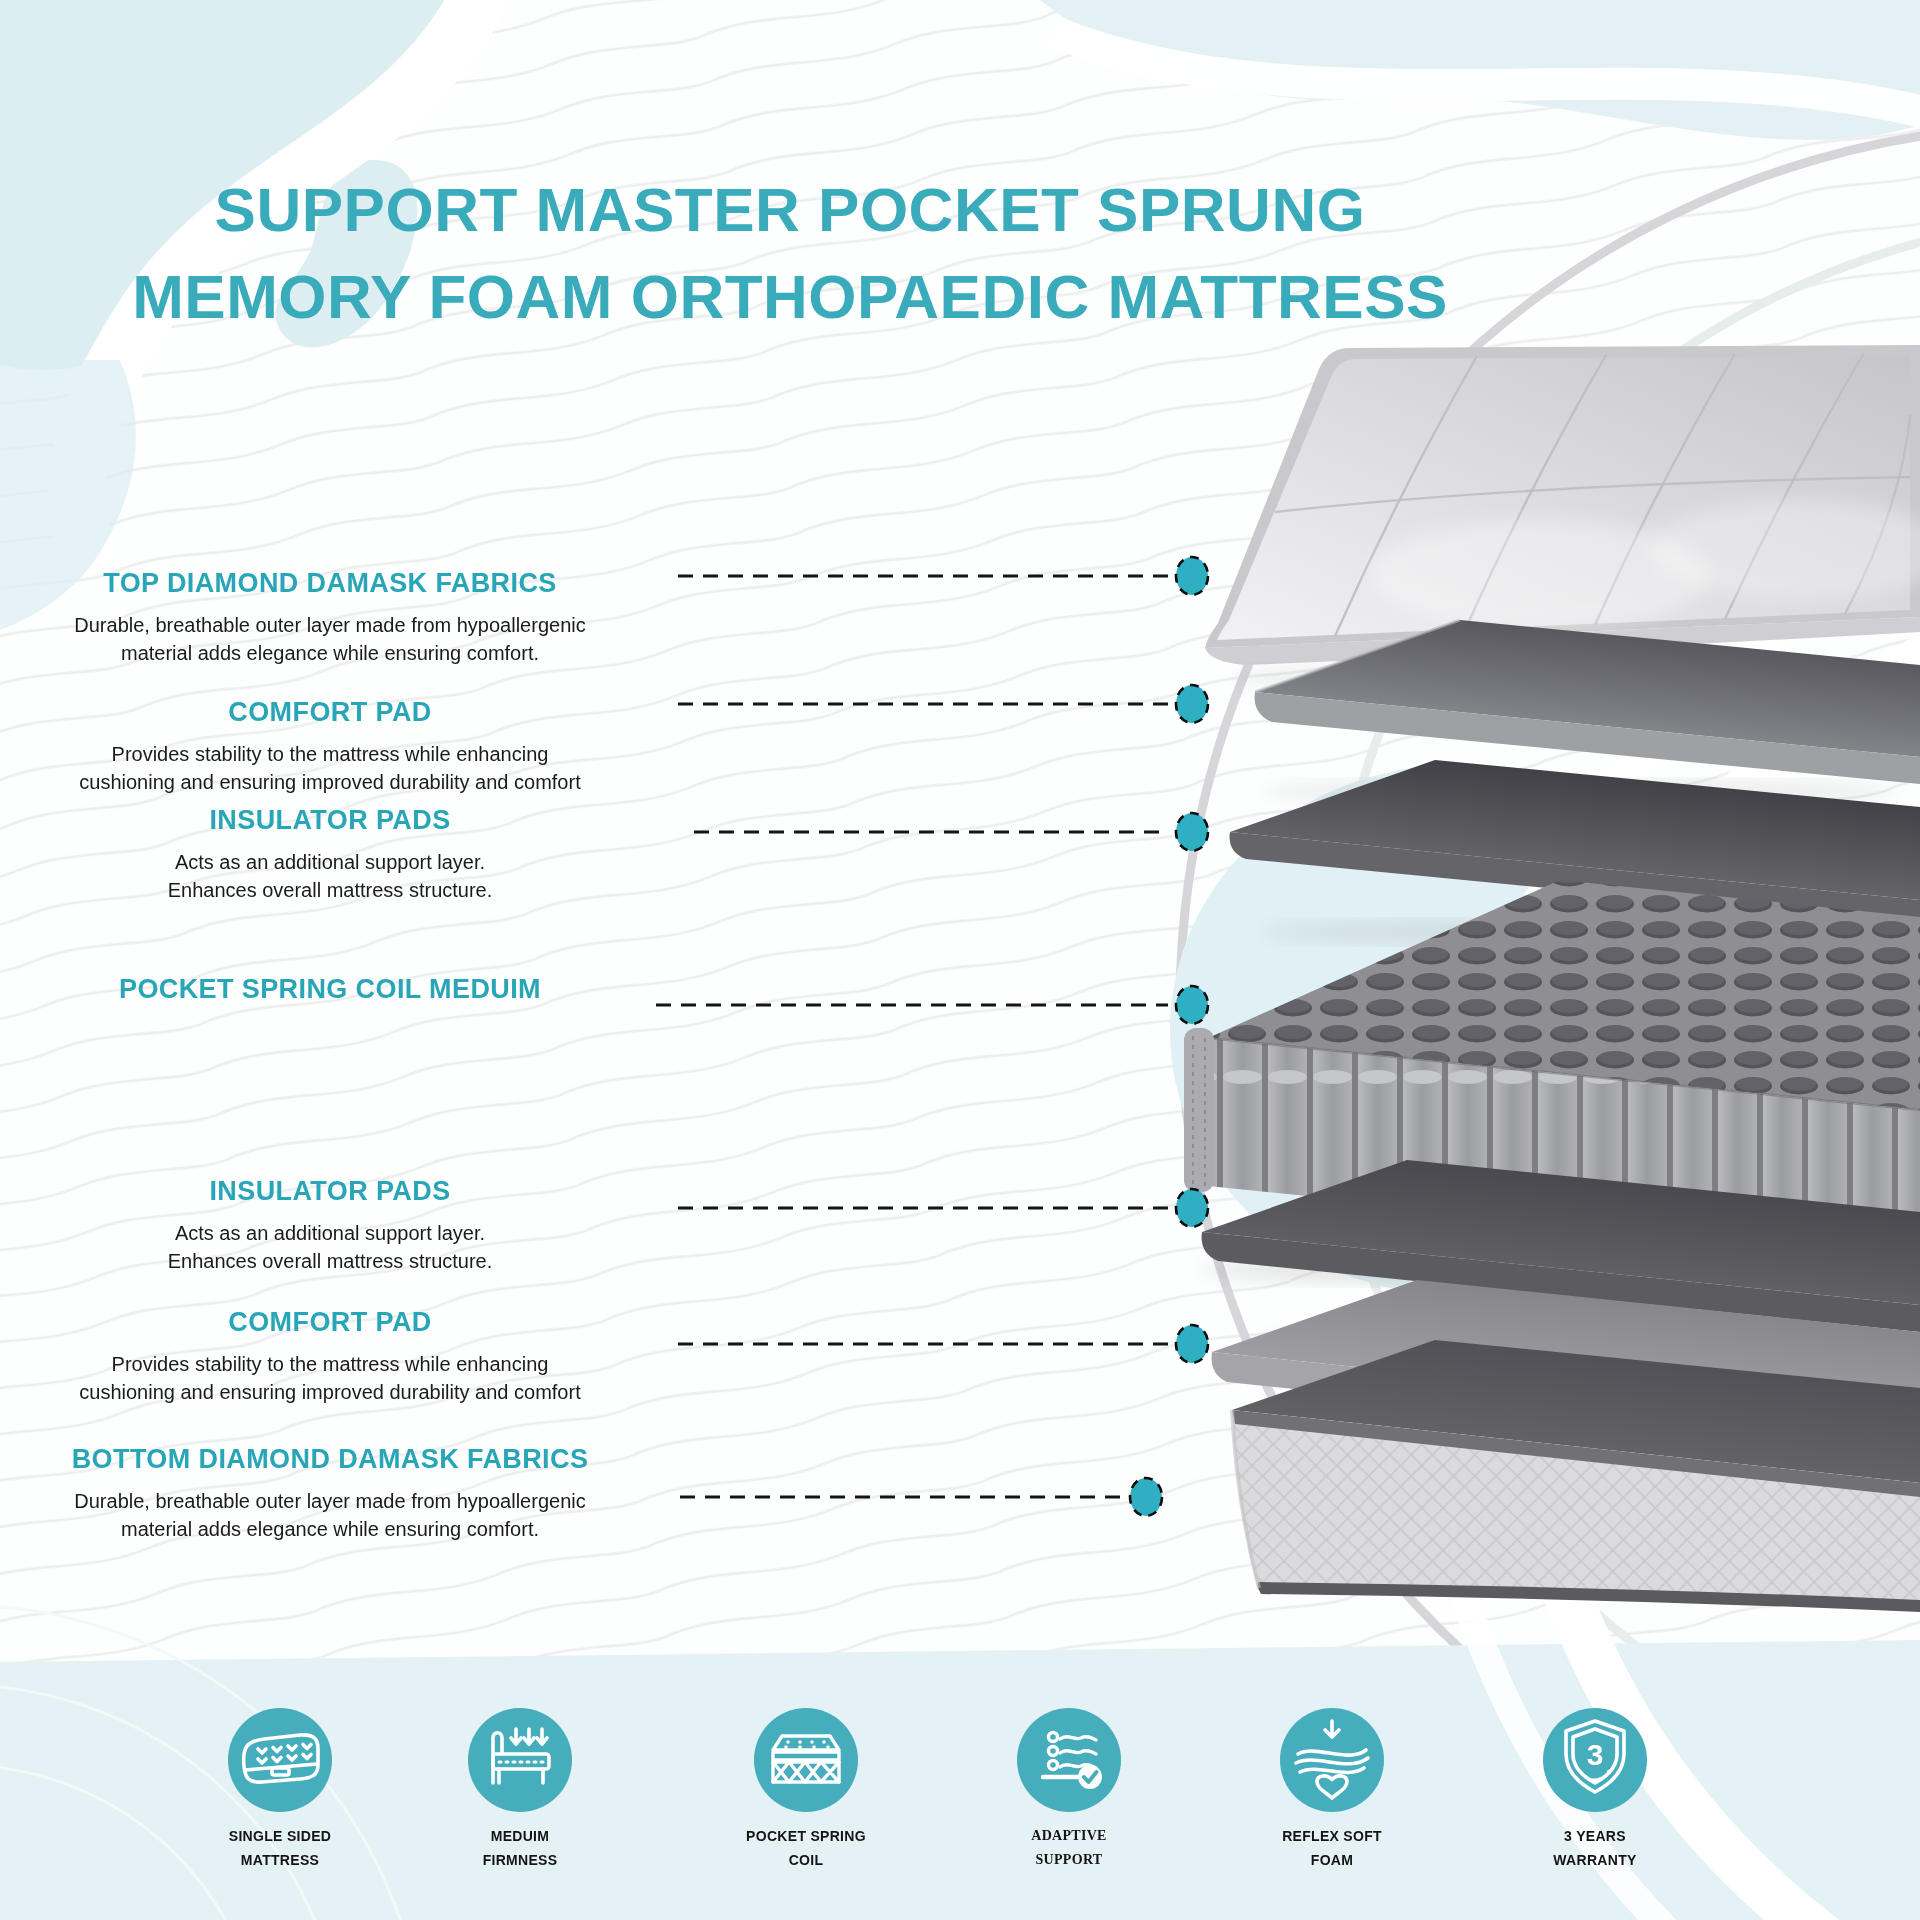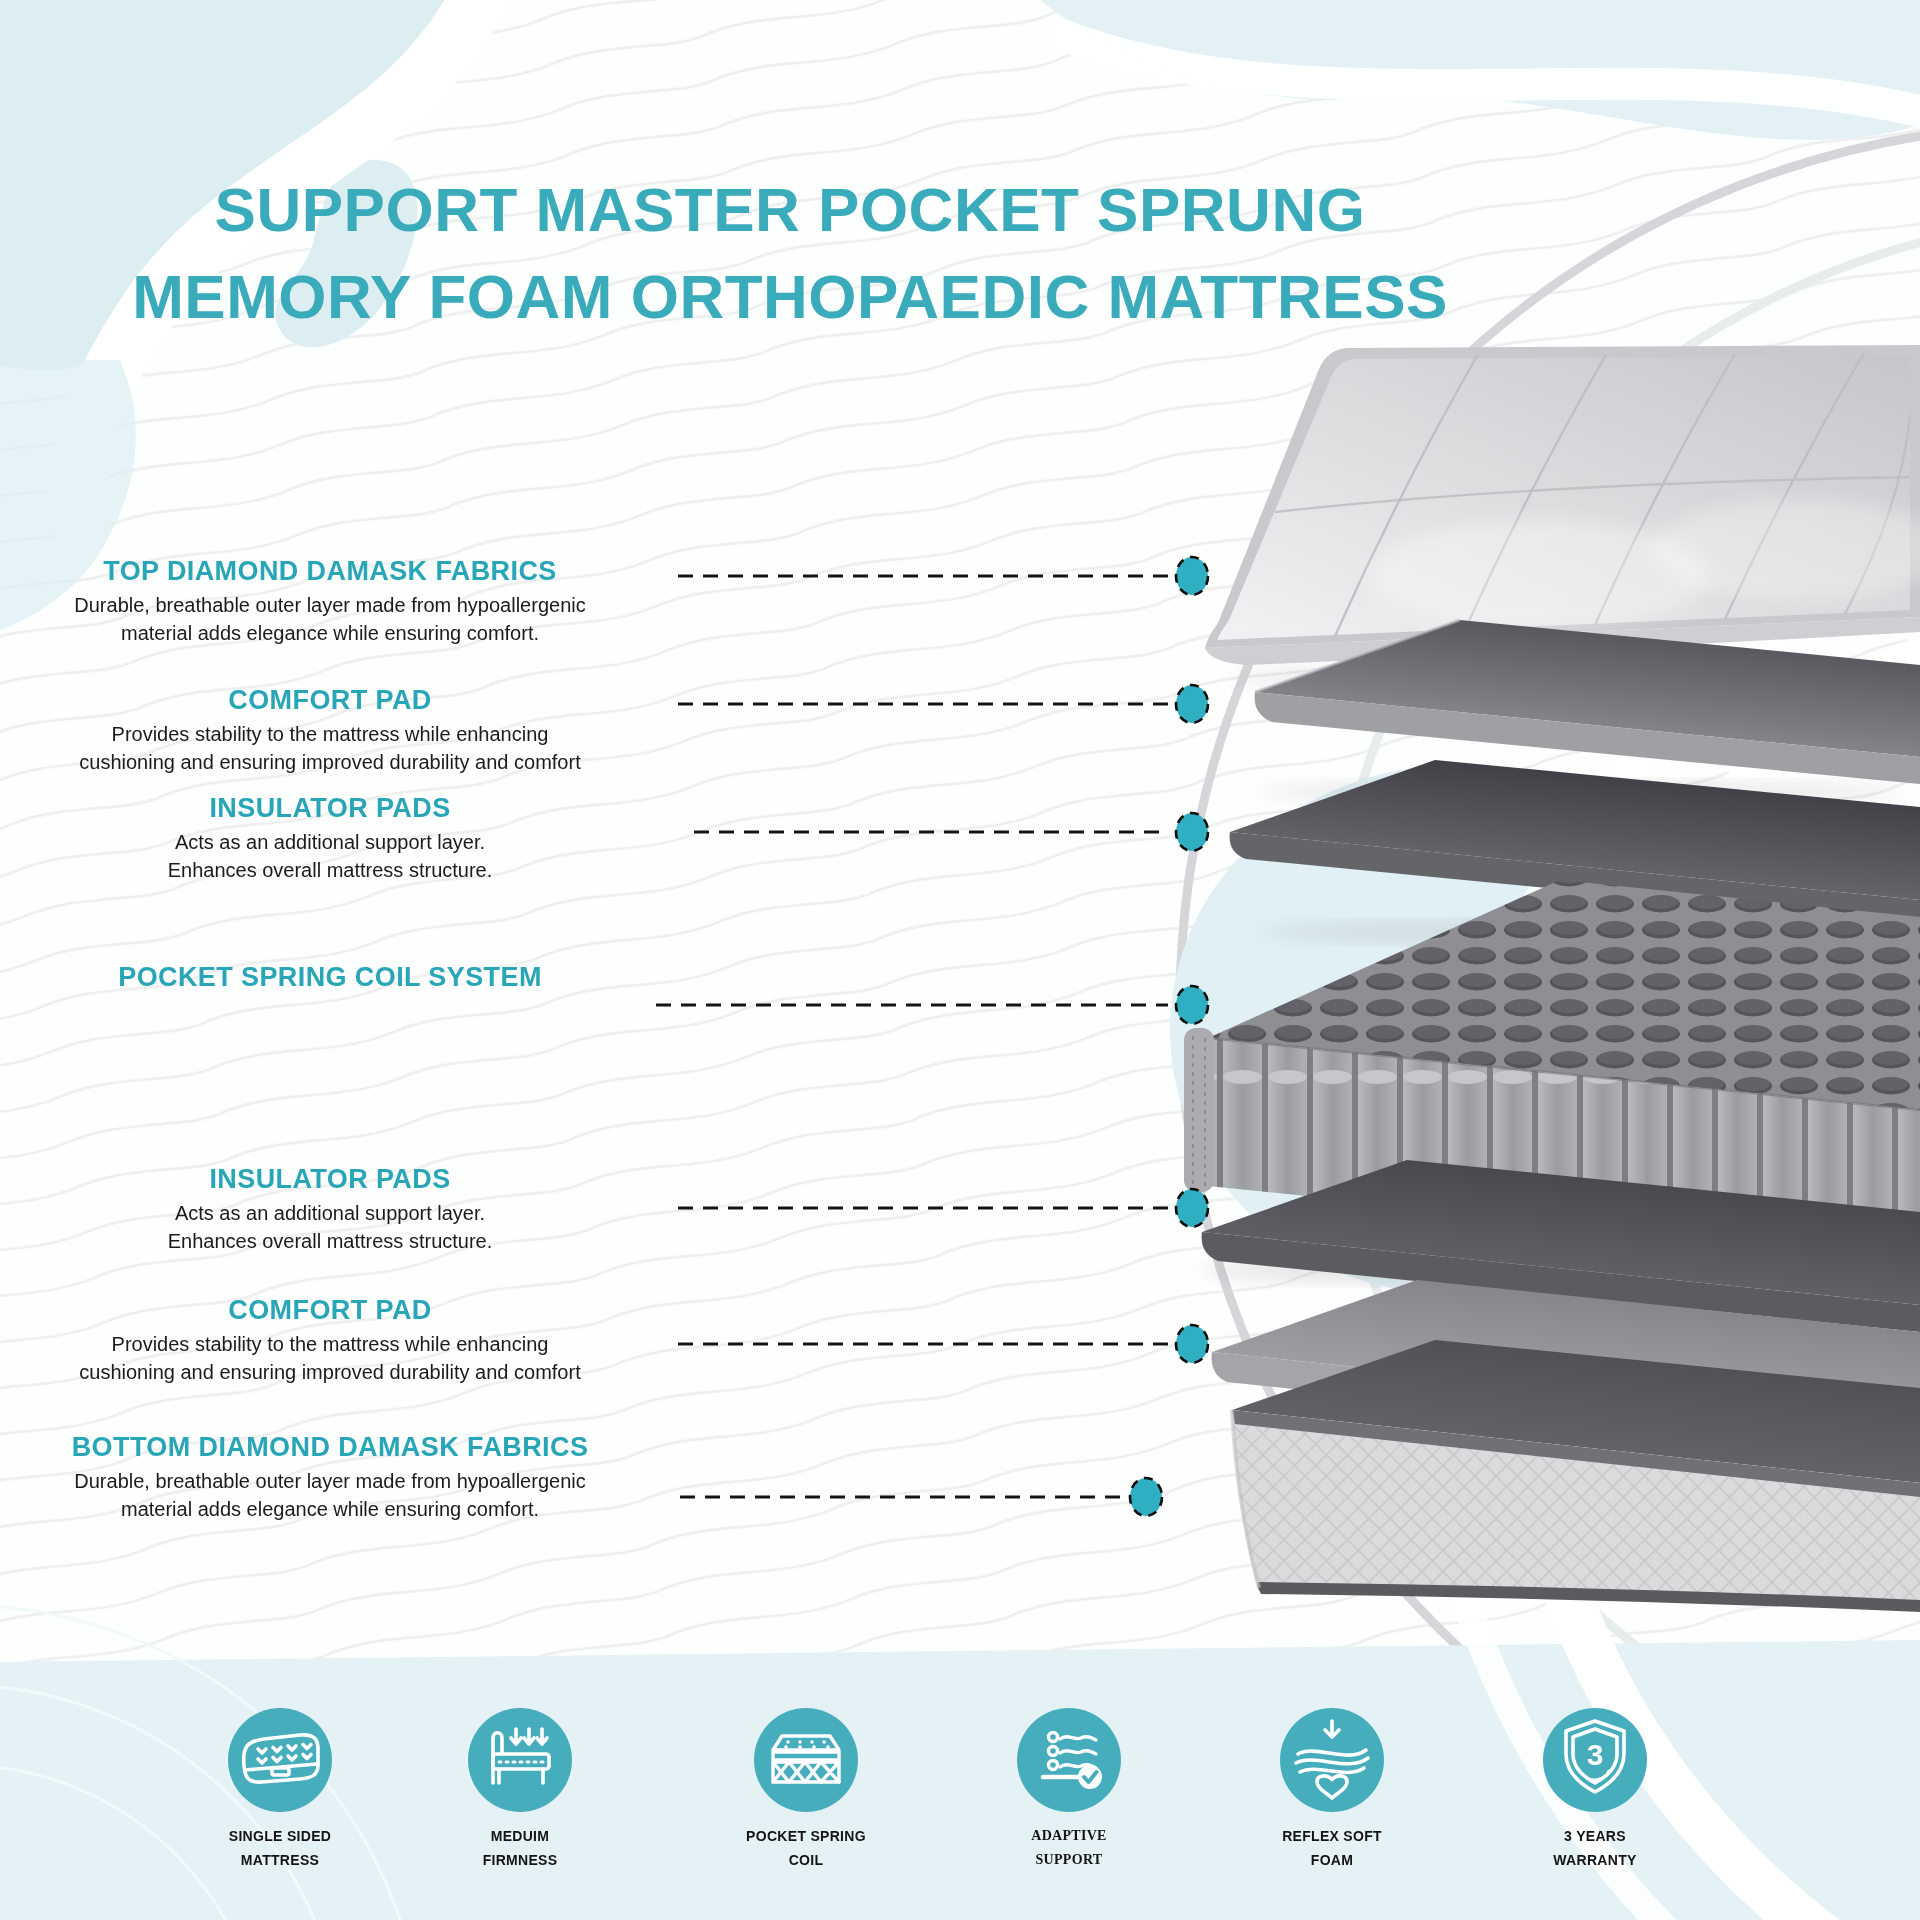--- a/index.html
+++ b/index.html
@@ -4,21 +4,21 @@
 <style>
   html,body{margin:0;padding:0;}
   .page{position:relative;width:1920px;height:1920px;overflow:hidden;background:#FDFEFE;
         font-family:"Liberation Sans", sans-serif;}
   .page svg.abs{position:absolute;left:0;top:0;}
   .preline{white-space:pre-line;}
   .title{position:absolute;top:166px;left:110px;width:1360px;text-align:center;
          font-size:62px;font-weight:700;line-height:87px;letter-spacing:0.5px;
          color:var(--accent);}
   .layer-row{position:absolute;width:660px;text-align:center;}
-  .layer-row h3{margin:0;font-size:27px;font-weight:700;letter-spacing:0.4px;color:var(--heading);}
+  .layer-row h3{margin:12px;font-size:27px;font-weight:700;letter-spacing:0.4px;color:var(--heading);}
   .layer-row p{margin:4px 0 0 0;font-size:20px;line-height:28px;color:var(--text);}
   .feature{position:absolute;top:1708px;width:250px;text-align:center;}
   .feature .bubble{width:104px;height:104px;margin:0 auto;border-radius:50%;
                    background:var(--circle);display:flex;align-items:center;justify-content:center;}
   .feature .flabel{margin-top:12px;font-size:14px;font-weight:700;line-height:24px;
                    letter-spacing:0.3px;color:#141414;}
 </style>
 </head>
 <body>
 
@@ -201,21 +201,21 @@
     <h3>COMFORT PAD</h3>
     <p class="preline">Provides stability to the mattress while enhancing
 cushioning and ensuring improved durability and comfort</p>
   </div>
   <div class="layer-row" style="top:793px;left:0px;">
     <h3>INSULATOR PADS</h3>
     <p class="preline">Acts as an additional support layer.
 Enhances overall mattress structure.</p>
   </div>
   <div class="layer-row" style="top:962px;left:0px;">
-    <h3>POCKET SPRING COIL SYSTEM</h3>
+    <h3>POCKET SPRING COIL MEDUIM</h3>
   </div>
   <div class="layer-row" style="top:1164px;left:0px;">
     <h3>INSULATOR PADS</h3>
     <p class="preline">Acts as an additional support layer.
 Enhances overall mattress structure.</p>
   </div>
   <div class="layer-row" style="top:1295px;left:0px;">
     <h3>COMFORT PAD</h3>
     <p class="preline">Provides stability to the mattress while enhancing
 cushioning and ensuring improved durability and comfort</p>

